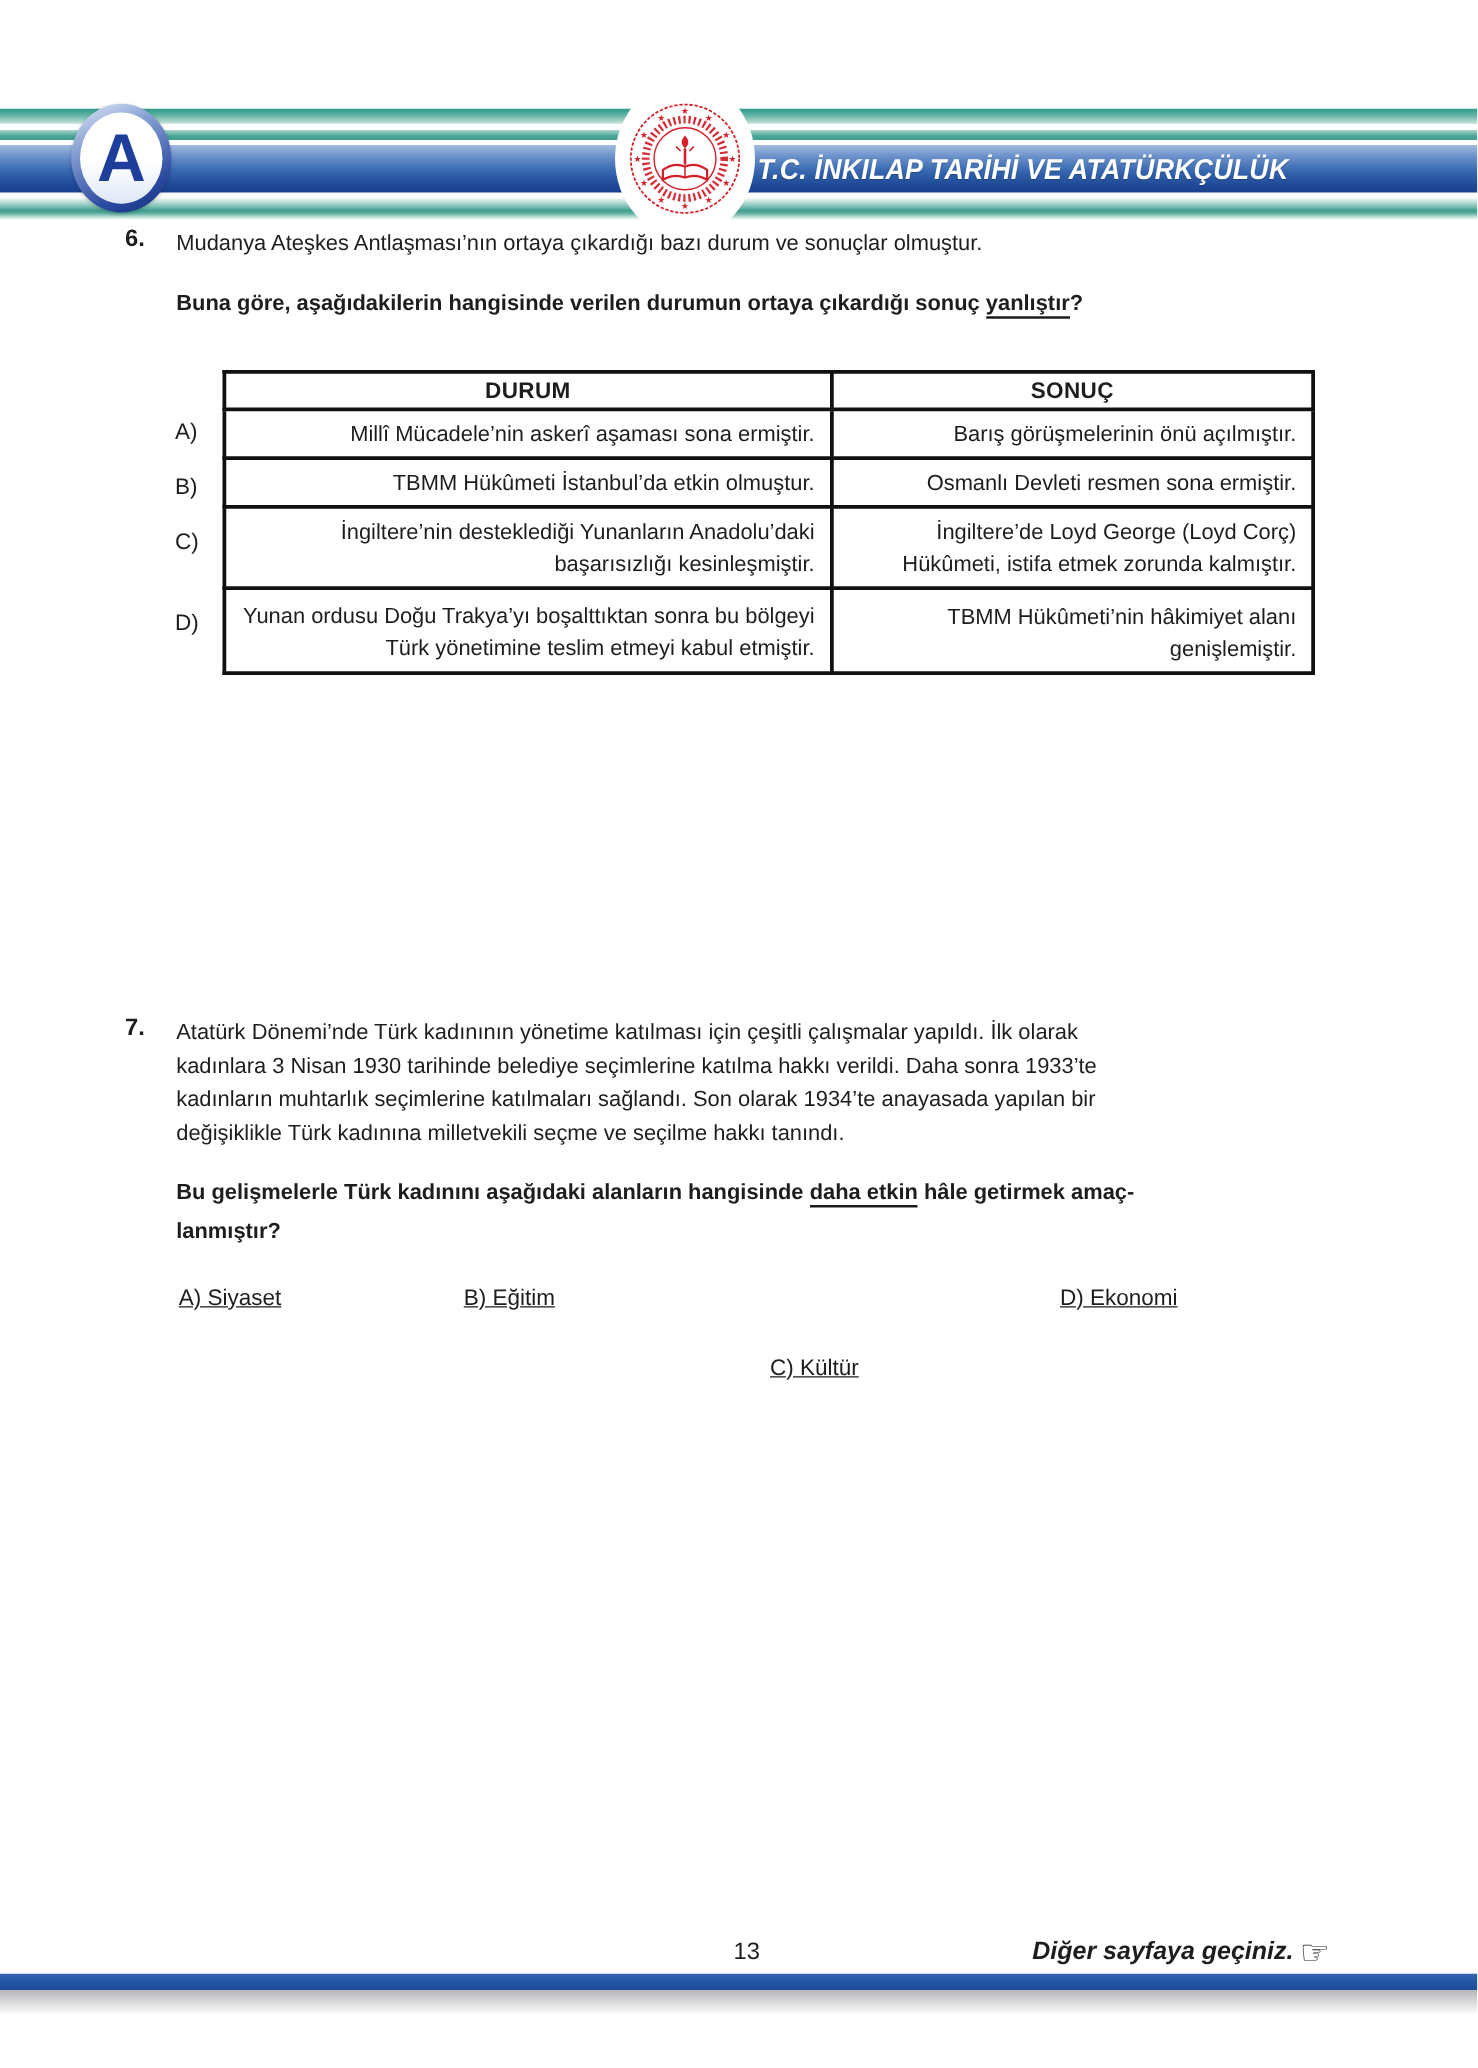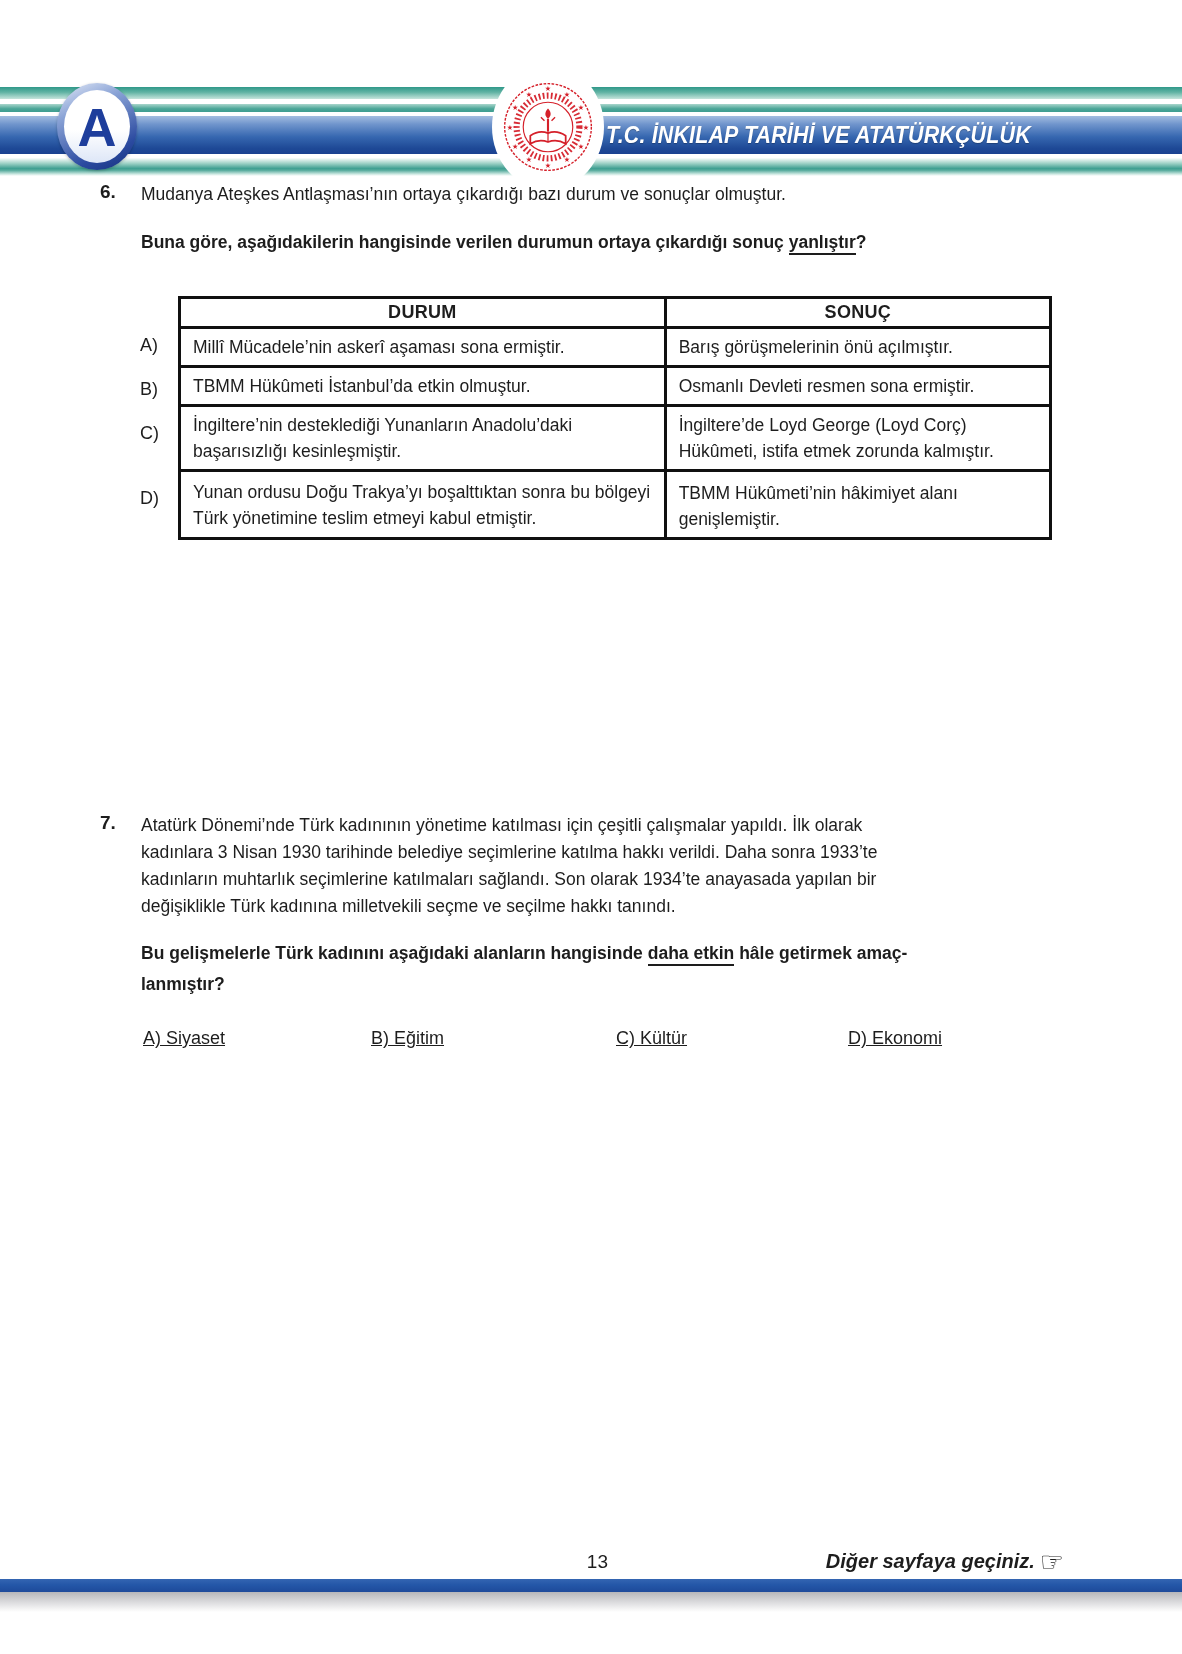--- a/index.html
+++ b/index.html
@@ -37,21 +37,21 @@
   
   .qnum{font-size:19px;font-weight:bold;}
   .qtext{font-size:17.5px;line-height:27px;}
   .qbold{font-size:17.5px;font-weight:bold;line-height:31px;}
   .u{border-bottom:2.5px solid #1d1d1d;padding-bottom:1px;}
 
   
   table.qtable{position:absolute;left:178px;top:296px;width:874px;border-collapse:collapse;table-layout:fixed;}
   table.qtable th,table.qtable td{border:3px solid #101010;}
   table.qtable th{height:25px;font-size:18px;font-weight:bold;text-align:center;padding:1px 4px;letter-spacing:.3px;}
-  table.qtable td{font-size:17.5px;line-height:26px;padding:5px 12px;vertical-align:middle;}
+  table.qtable td{font-size:17.5px;line-height:26px;padding:5px 12px;vertical-align:middle;text-align:right;}
   .rowletter{font-size:18px;color:#1d1d1d;}
 
   
   .option{font-size:18px;white-space:nowrap;text-decoration:underline;}
 
   
   .pageno{left:508px;top:1551px;width:100px;text-align:right;font-size:19px;}
   .footnote{top:1550px;right:118px;display:flex;align-items:center;gap:5px;}
   .footnote-text{font-size:20px;font-weight:bold;font-style:italic;white-space:nowrap;}
   .hand{font-size:27px;line-height:22px;}
@@ -159,21 +159,21 @@
 
   <div class="abs qbold" style="left:141px;top:938px;">
     <div>
       <span>Bu gelişmelerle Türk kadınını aşağıdaki alanların hangisinde </span><span class="u">daha etkin</span><span> hâle getirmek amaç-</span>
     </div>
     <div>lanmıştır?</div>
   </div>
 
   <div class="abs option" style="left:143px;top:1028px;">A) Siyaset</div>
   <div class="abs option" style="left:371px;top:1028px;">B) Eğitim</div>
-  <div class="abs option" style="left:616px;top:1028px;">C) Kültür</div>
+  <div class="abs option" style="left:616px;top:1084px;">C) Kültür</div>
   <div class="abs option" style="left:848px;top:1028px;">D) Ekonomi</div>
 
   <div class="abs pageno">13</div>
   <div class="abs footnote">
     <span class="footnote-text">Diğer sayfaya geçiniz.</span>
     <span class="hand">☞</span>
   </div>
   <div class="abs footbar"></div>
   <div class="abs footshadow"></div>
 

